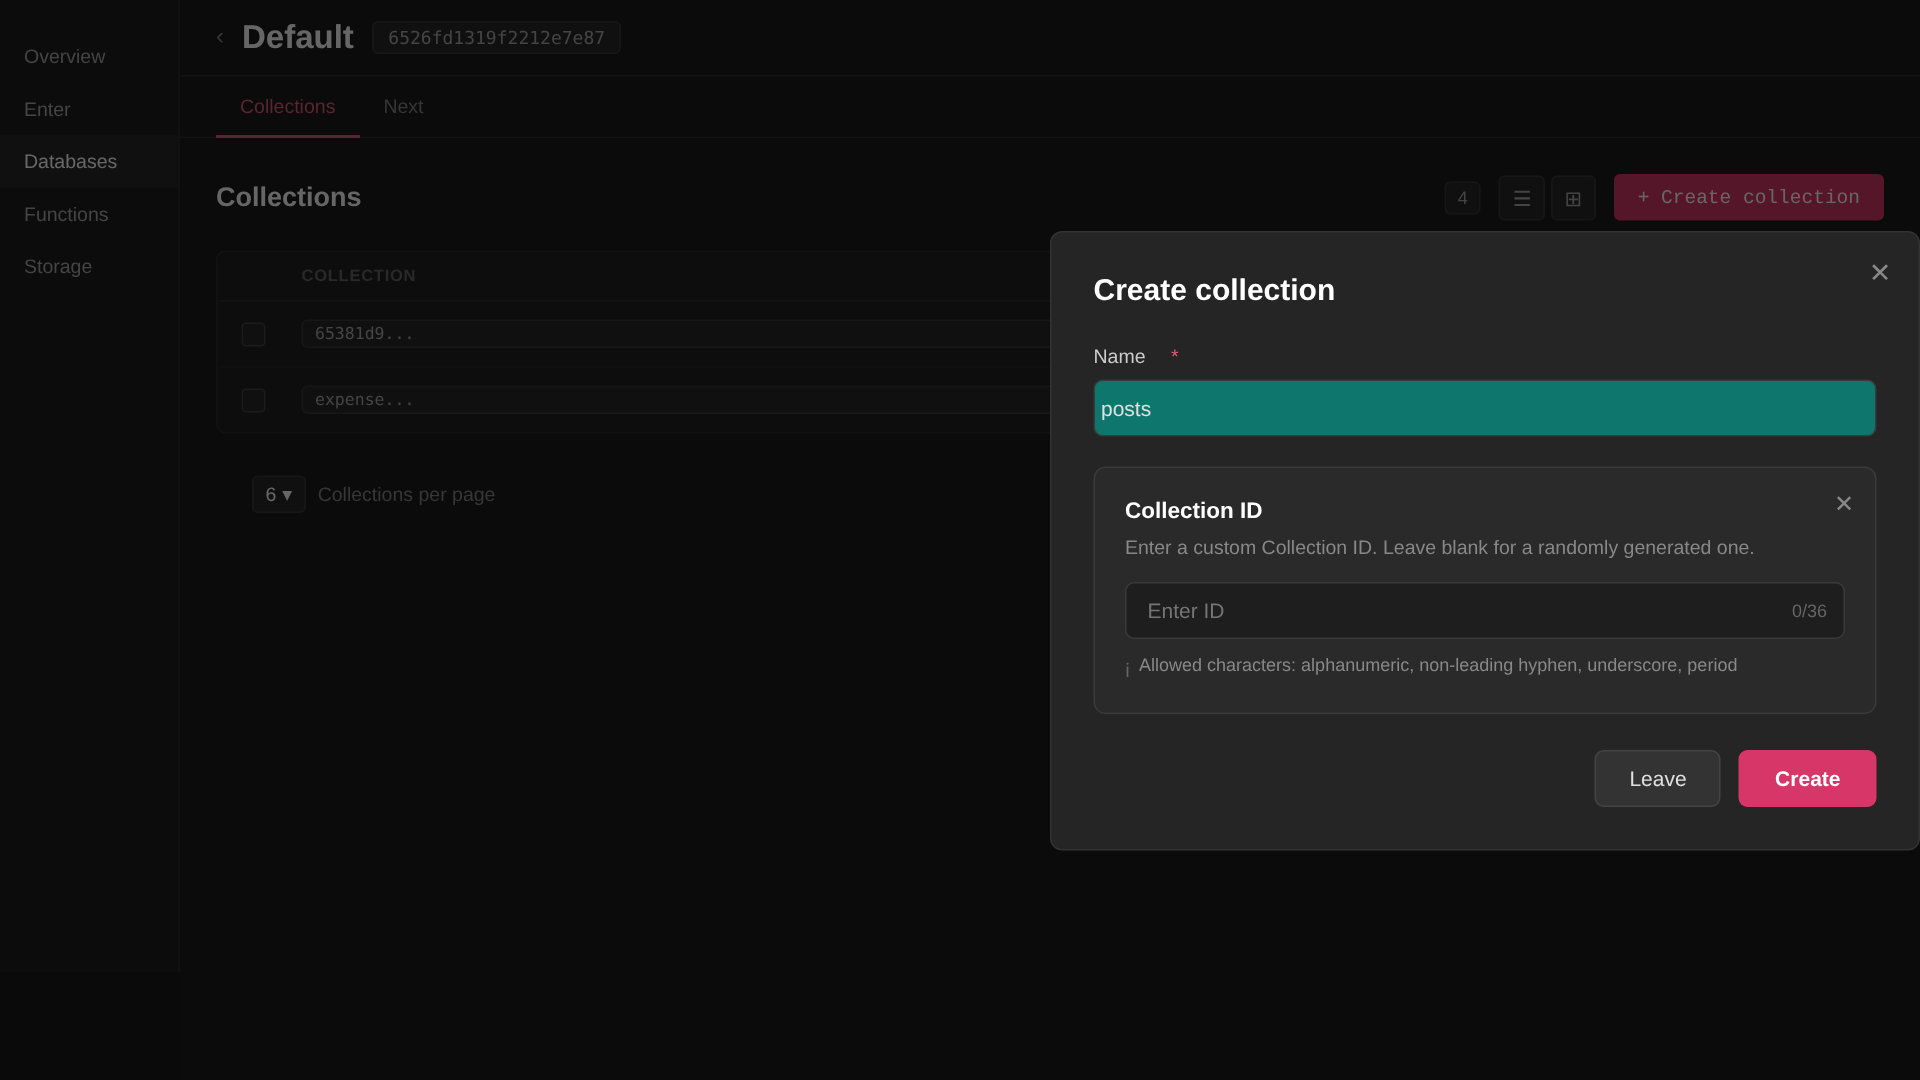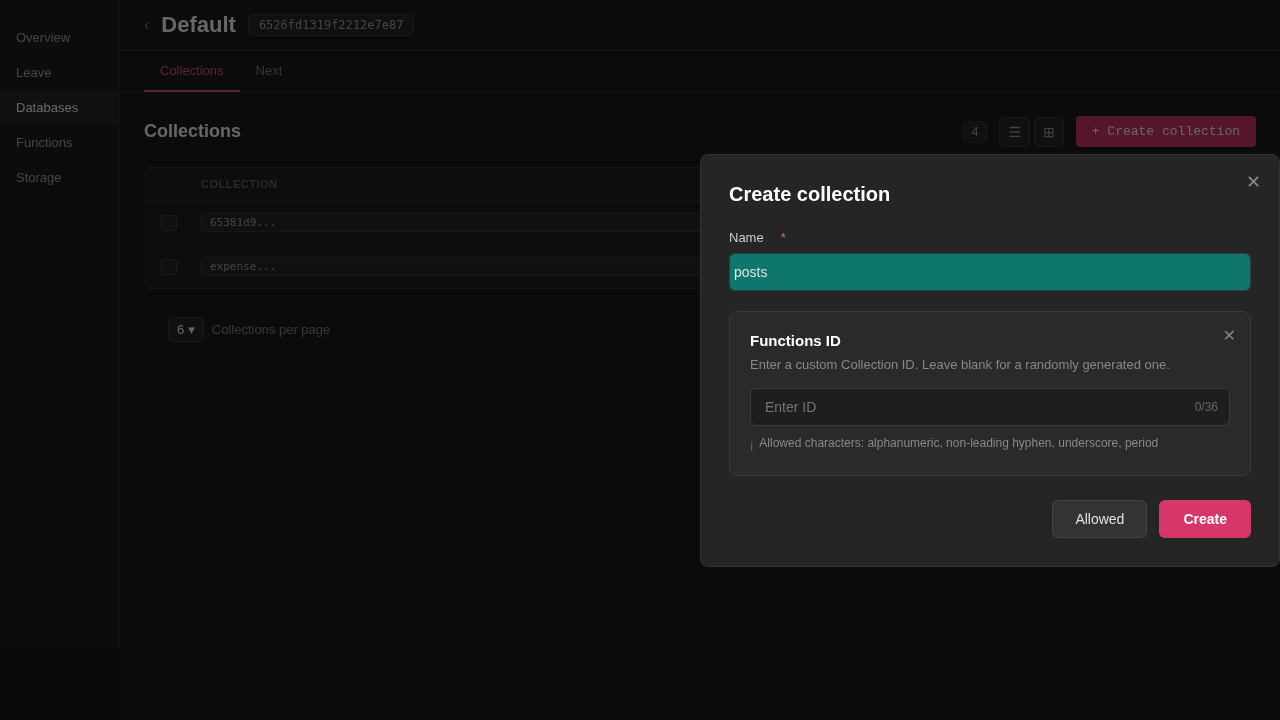--- a/index.html
+++ b/index.html
@@ -395,21 +395,21 @@
     }
   </style>
 </head>
 <body>
 
 <div class="sidebar">
   <div class="sidebar-item">
     <span>Overview</span>
   </div>
   <div class="sidebar-item">
-    <span>Leave</span>
+    <span>Enter</span>
   </div>
   <div class="sidebar-item active">
     <span>Databases</span>
   </div>
   <div class="sidebar-item">
     <span>Functions</span>
   </div>
   <div class="sidebar-item">
     <span>Storage</span>
   </div>
@@ -485,37 +485,37 @@
 
     <div class="field-group">
       <div class="field-label">
         <span>Name</span>
         <span class="required-star">*</span>
       </div>
       <input class="field-input" type="text" value="posts" style="">
     </div>
 
     <div class="collection-id-panel">
-      <div class="panel-title">Functions ID</div>
+      <div class="panel-title">Collection ID</div>
       <button class="panel-close">✕</button>
       <div class="panel-desc">Enter a custom Collection ID. Leave blank for a randomly generated one.</div>
 
       <div class="id-input-wrapper">
         <input class="id-input" type="text" placeholder="Enter ID" value="" style="">
         <span class="id-counter">0/36</span>
       </div>
 
       <div class="hint-text">
         <span class="info-icon">ℹ</span>
         <span>Allowed characters: alphanumeric, non-leading hyphen, underscore, period</span>
       </div>
     </div>
 
     <div class="modal-footer">
       <button class="btn-cancel">
-        <span>Allowed</span>
+        <span>Leave</span>
       </button>
       <button class="btn-create">
         <span>Create</span>
       </button>
     </div>
   </div>
 </div>
 
 </body></html>

